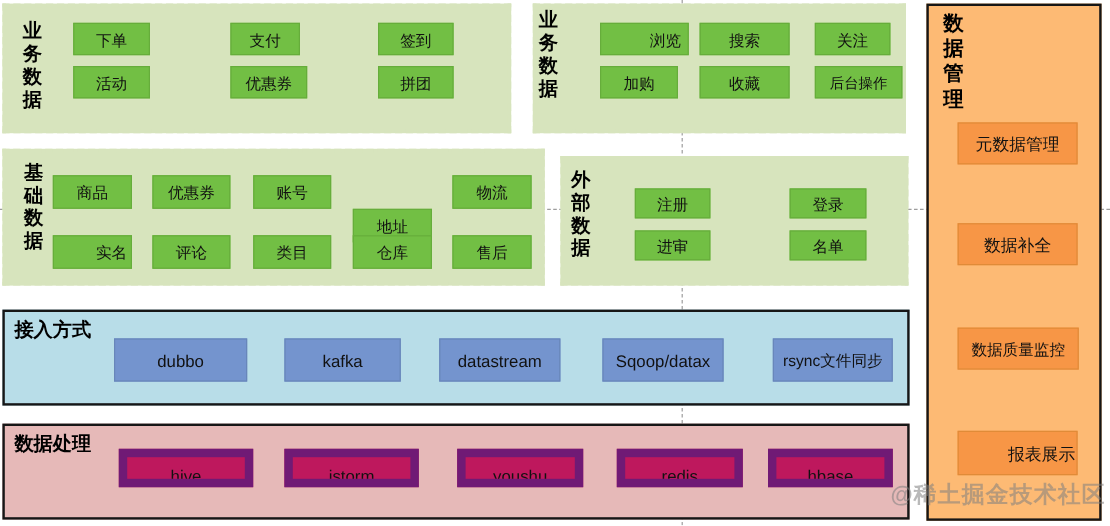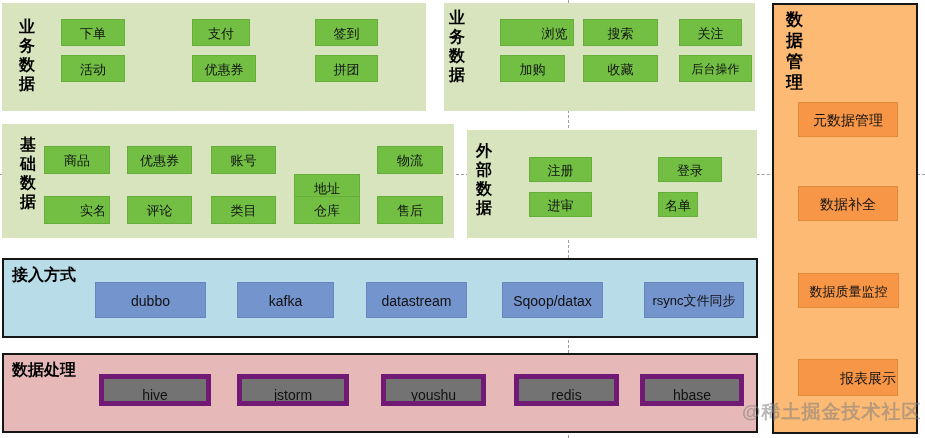--- a/index.html
+++ b/index.html
@@ -26,21 +26,21 @@
   .htitle{position:absolute;font-weight:bold;font-size:16px;color:#000;z-index:2;}
 
   .node{
     position:absolute;text-align:center;color:#111;z-index:2;
     white-space:nowrap;overflow:hidden;
   }
   .g{height:27px;line-height:27px;background:#72bf44;border:1px solid #66ad3b;font-size:13px;box-sizing:border-box;}
   .g.tall{height:28px;line-height:28px;}
   .g.sm{height:25px;line-height:25px;}
   .b{height:36px;line-height:36px;background:#7494ce;border:1px solid #6886ba;font-size:14px;box-sizing:border-box;}
-  .r{height:32px;line-height:32px;background:#737373;border:5px solid #701a75;font-size:14px;box-sizing:border-box;}
+  .r{height:32px;line-height:32px;background:#be185d;border:7px solid #701a75;font-size:14px;box-sizing:border-box;}
   .o{height:35px;line-height:35px;background:#f79646;border:1px solid #e08b38;font-size:14px;box-sizing:border-box;}
 
   .watermark{
     position:absolute;left:742px;top:399px;z-index:5;
     font-size:19px;letter-spacing:1px;color:rgba(128,128,128,0.55);font-weight:bold;
   }
 </style>
 </head>
 <body>
 
@@ -81,21 +81,21 @@
     <div class="node g tall" style="left:206px;top:69px;width:65px;">类目</div>
     <div class="node g tall" style="left:289px;top:69px;width:66px;">仓库</div>
     <div class="node g tall" style="left:372px;top:69px;width:66px;">售后</div>
   </div>
 
   <div class="panel green-panel" style="left:467px;top:130px;width:290px;height:108px;">
     <div class="vtitle" style="left:6px;top:8px;">外部数据</div>
     <div class="node g sm" style="left:59px;top:24px;width:63px;">注册</div>
     <div class="node g sm" style="left:188px;top:24px;width:64px;">登录</div>
     <div class="node g sm" style="left:59px;top:59px;width:63px;">进审</div>
-    <div class="node g sm" style="left:188px;top:59px;width:40px;">名单</div>
+    <div class="node g sm" style="left:188px;top:59px;width:64px;">名单</div>
   </div>
 
   <div class="panel solid blue-panel" style="left:2px;top:258px;width:756px;height:80px;">
     <div class="htitle" style="left:8px;top:5px;">接入方式</div>
     <div class="node b" style="left:91px;top:22px;width:111px;">dubbo</div>
     <div class="node b" style="left:233px;top:22px;width:97px;">kafka</div>
     <div class="node b" style="left:362px;top:22px;width:101px;">datastream</div>
     <div class="node b" style="left:498px;top:22px;width:101px;">Sqoop/datax</div>
     <div class="node b" style="left:640px;top:22px;width:100px;font-size:13px;">rsync文件同步</div>
   </div>

